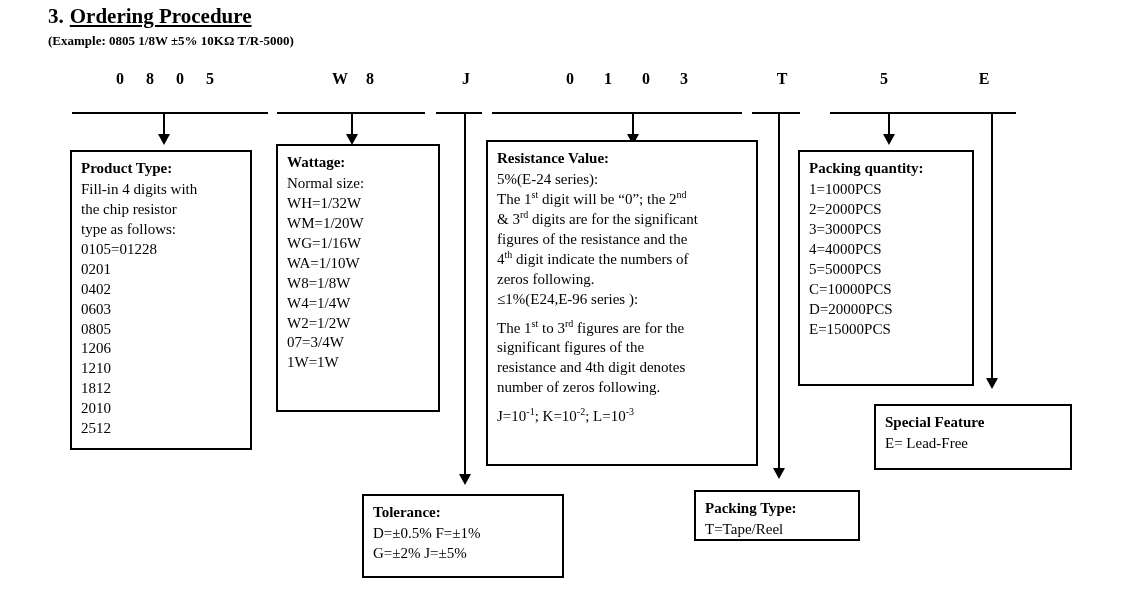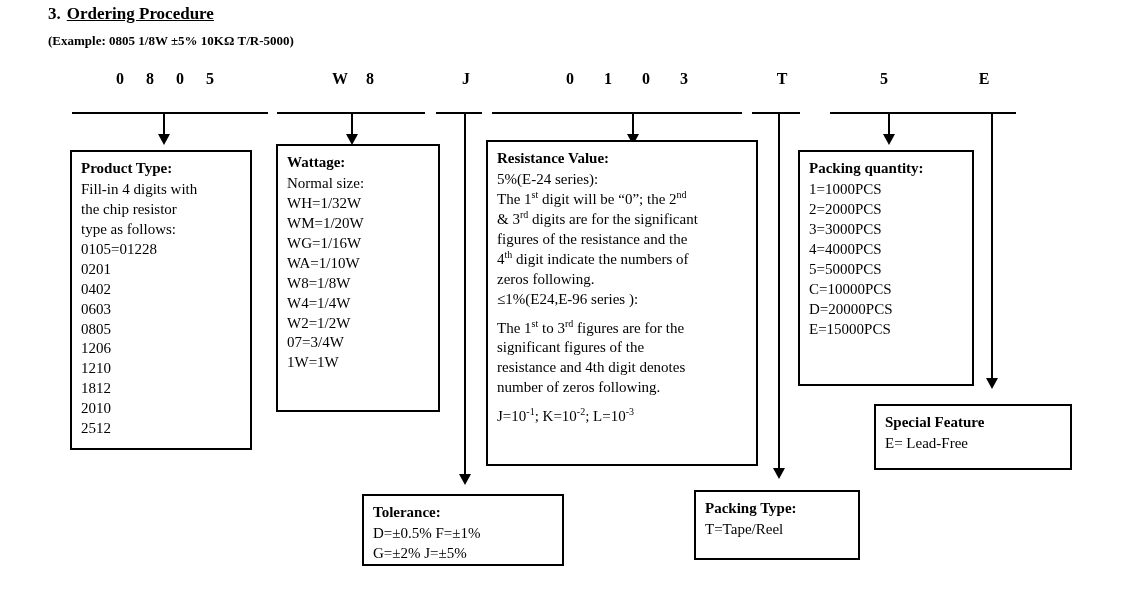--- a/index.html
+++ b/index.html
@@ -18,21 +18,21 @@
   .page {
     position: relative;
     width: 1146px;
     height: 604px;
   }
   
   .heading {
     position: absolute;
     left: 48px;
     top: 4px;
-    font-size: 17px;
+    font-size: 21px;
     font-weight: bold;
   }
   .heading .num {
     margin-right: 6px;
   }
   .heading .title {
     text-decoration: underline;
   }
   .subheading {
     position: absolute;
@@ -213,24 +213,24 @@
     <span class="ln">C=10000PCS</span>
     <span class="ln">D=20000PCS</span>
     <span class="ln">E=15000PCS</span>
   </div>
 
   <div class="box" style="left:874px; top:404px; width:198px; height:66px;">
     <span class="bt">Special Feature</span>
     <span class="ln">E= Lead-Free</span>
   </div>
 
-  <div class="box" style="left:694px; top:490px; width:166px; height:70px;">
+  <div class="box" style="left:694px; top:490px; width:166px; height:51px;">
     <span class="bt">Packing Type:</span>
     <span class="ln">T=Tape/Reel</span>
   </div>
 
-  <div class="box" style="left:362px; top:494px; width:202px; height:72px;">
+  <div class="box" style="left:362px; top:494px; width:202px; height:84px;">
     <span class="bt">Tolerance:</span>
     <span class="ln">D=±0.5%  F=±1%</span>
     <span class="ln">G=±2%   J=±5%</span>
   </div>
 
 </div>
 
 </body></html>

